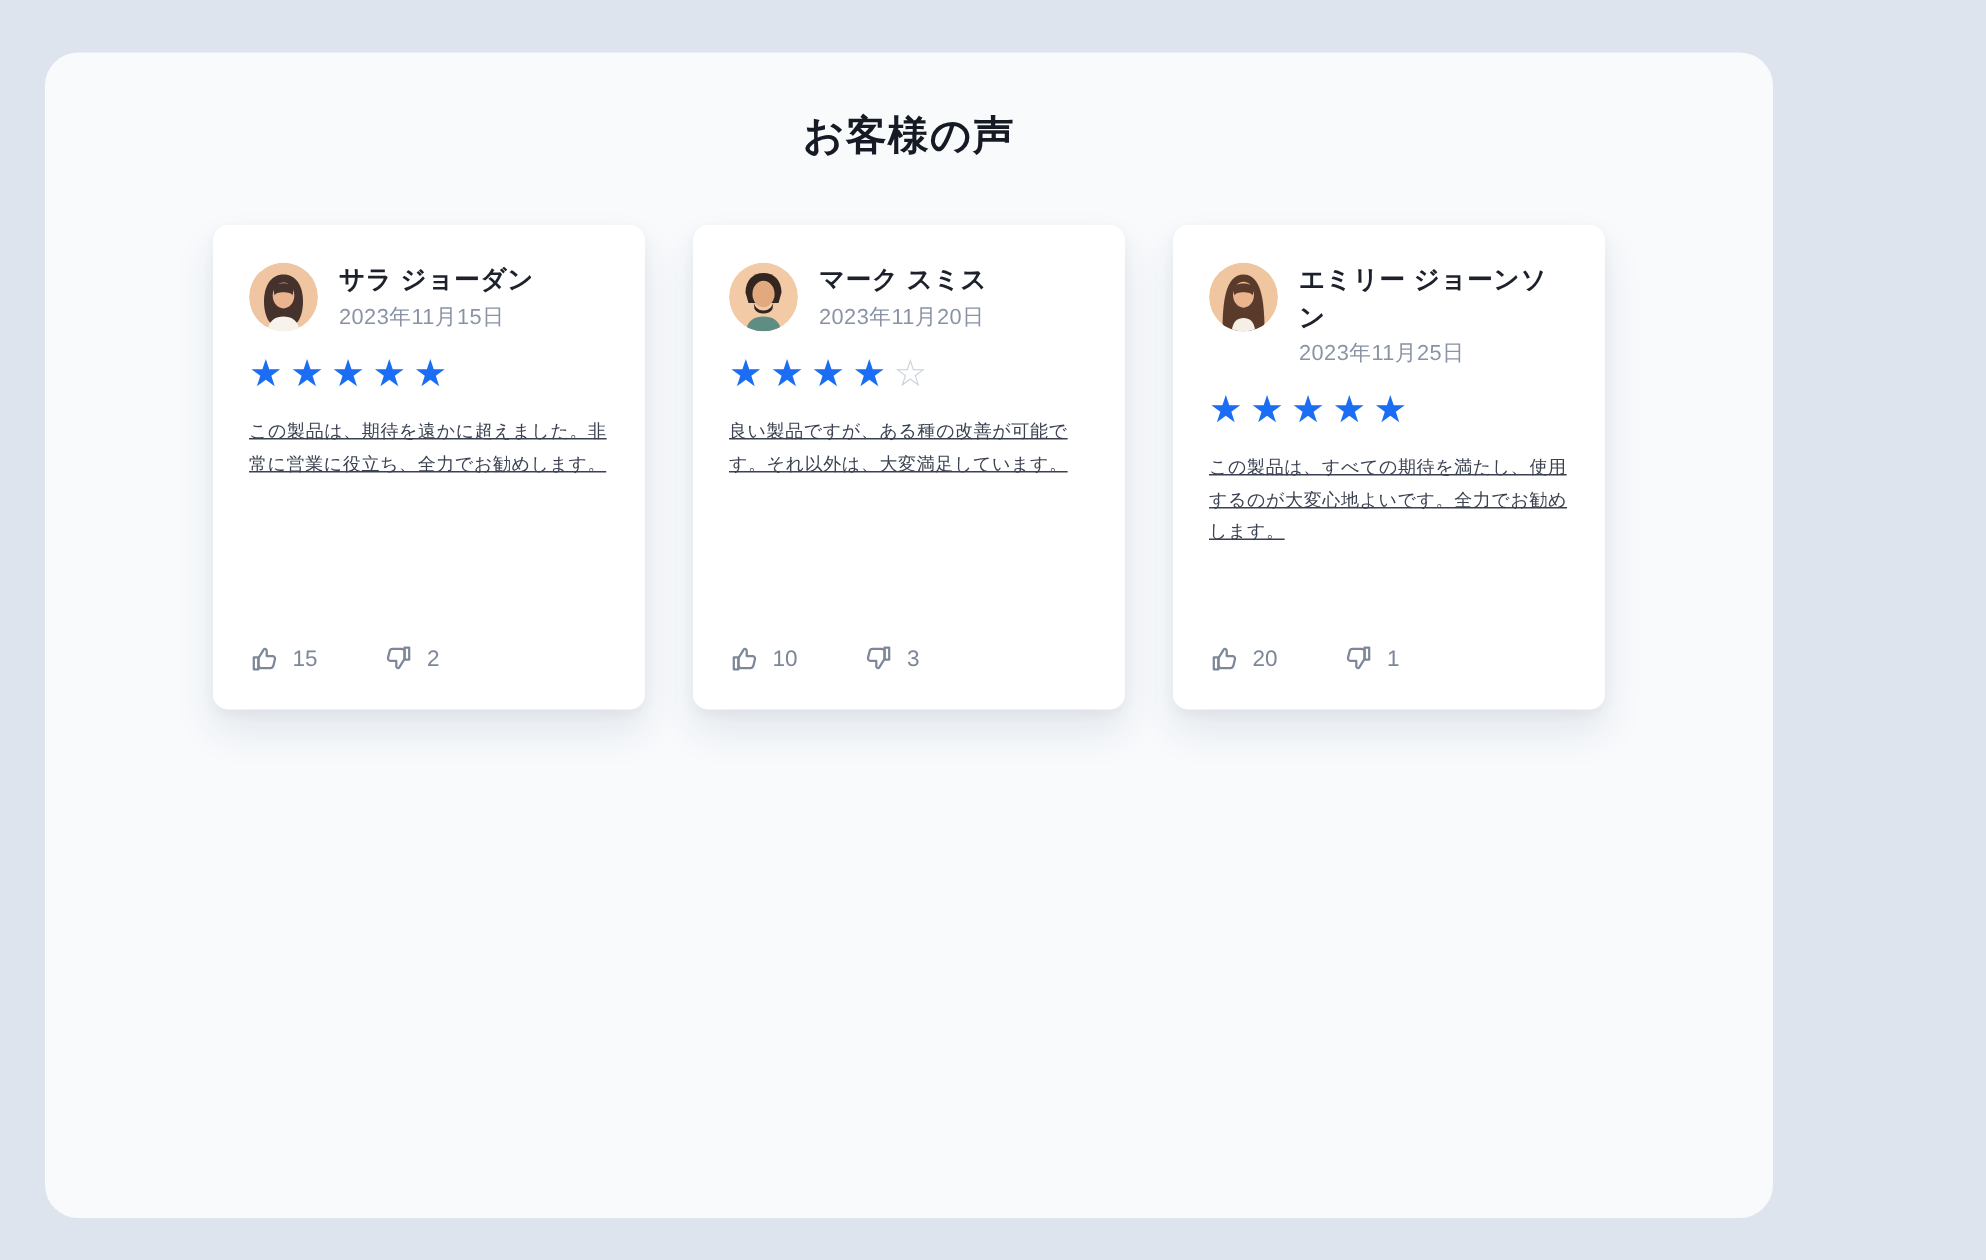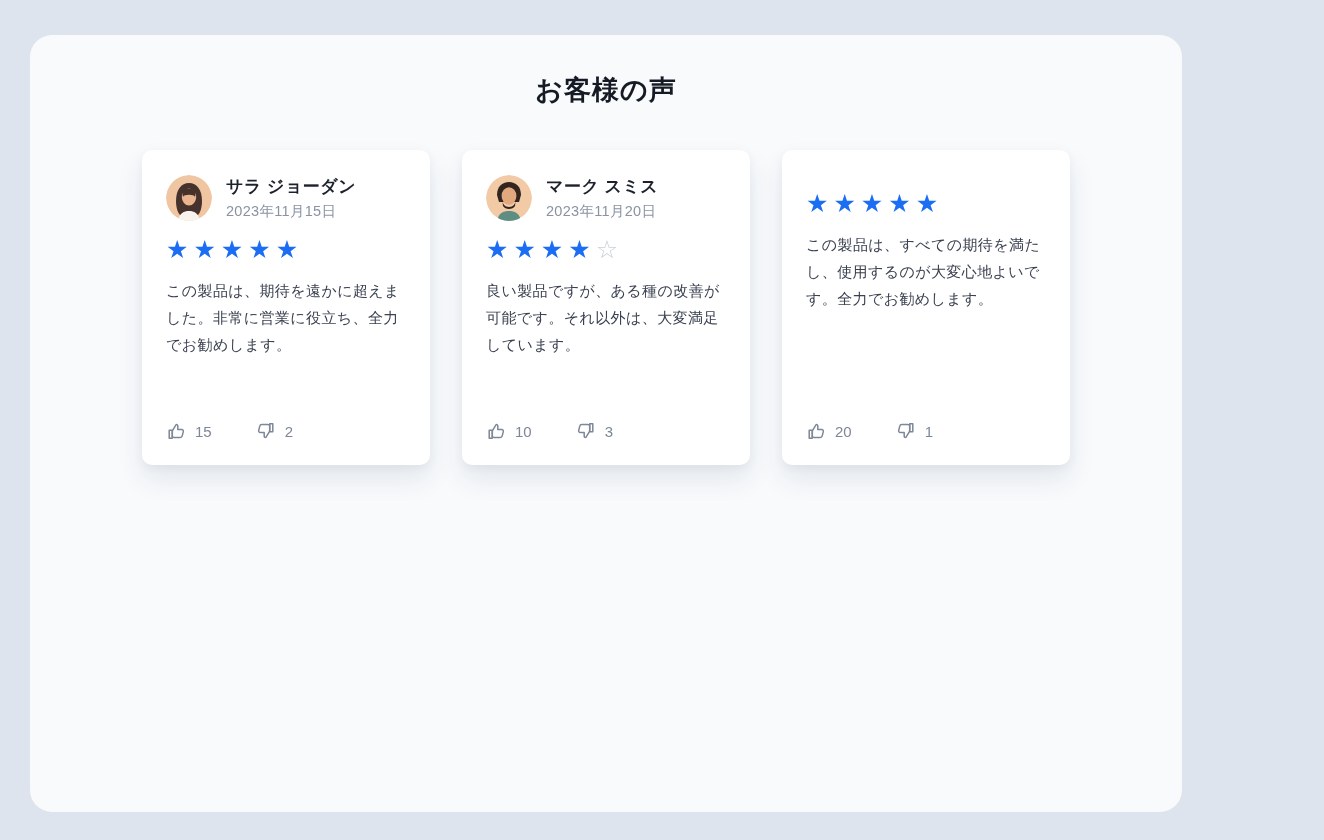--- a/index.html
+++ b/index.html
@@ -81,24 +81,25 @@
     margin-top:16px;
     font-size:25px;
     line-height:1;
     letter-spacing:5px;
     user-select:none;
   }
   .star.filled{color:var(--star-filled);}
   .star.empty{color:var(--star-empty);}
   .review-text{
     margin-top:15px;
-    font-size:15px;
+    font-size:12px;
     line-height:1.8;
     color:var(--text-body);
     letter-spacing:0.4px;
+    text-decoration:underline;
   }
   .card-footer{
     margin-top:auto;
     padding-top:18px;
     display:flex;
     align-items:center;
     gap:44px;
     color:var(--icon-muted);
     font-size:15px;
   }
@@ -197,20 +198,35 @@
                 <path d="M6.3 16V9.8l3.5-5.7c.6-1 2-.5 2 .7v3.6h3.9c1.1 0 1.9 1.1 1.6 2.2l-1.1 4.3c-.2.9-1 1.5-1.9 1.5H8.3c-.9 0-2-.5-2-1.4z"></path>
               </g>
             </svg>
           </span>
           <span>3</span>
         </div>
       </div>
     </div>
 
     <div class="card">
+      <div class="card-header">
+        <div class="avatar">
+          <svg width="46" height="46" viewBox="0 0 46 46">
+            <circle cx="23" cy="23" r="23" fill="#f0c6a0"></circle>
+            <path d="M9 46c0-20 2-38 14-38s14 18 14 38z" fill="#5a3a2b"></path>
+            <ellipse cx="23" cy="21.5" rx="7" ry="8.6" fill="#ecb48c"></ellipse>
+            <path d="M15.5 17c2-4 13-4 15 0l-1.5 5c-.5-3-11.5-3-12 0z" fill="#5a3a2b"></path>
+            <path d="M15 46c1-7 4-9 8-9s7 2 8 9z" fill="#f5efe6"></path>
+          </svg>
+        </div>
+        <div class="who">
+          <div class="name">エミリー ジョーンソン</div>
+          <div class="date">2023年11月25日</div>
+        </div>
+      </div>
       <div class="stars"><span class="star filled">★</span><span class="star filled">★</span><span class="star filled">★</span><span class="star filled">★</span><span class="star filled">★</span></div>
       <p class="review-text">この製品は、すべての期待を満たし、使用するのが大変心地よいです。全力でお勧めします。</p>
       <div class="card-footer">
         <div class="vote">
           <span>
             <svg width="20" height="20" viewBox="0 0 20 20" fill="none" stroke="#7d8798" stroke-width="1.5" stroke-linejoin="round" stroke-linecap="round">
               <path d="M3.2 9.3h3.1v8H3.2z"></path>
               <path d="M6.3 16V9.8l3.5-5.7c.6-1 2-.5 2 .7v3.6h3.9c1.1 0 1.9 1.1 1.6 2.2l-1.1 4.3c-.2.9-1 1.5-1.9 1.5H8.3c-.9 0-2-.5-2-1.4z"></path>
             </svg>
           </span>

